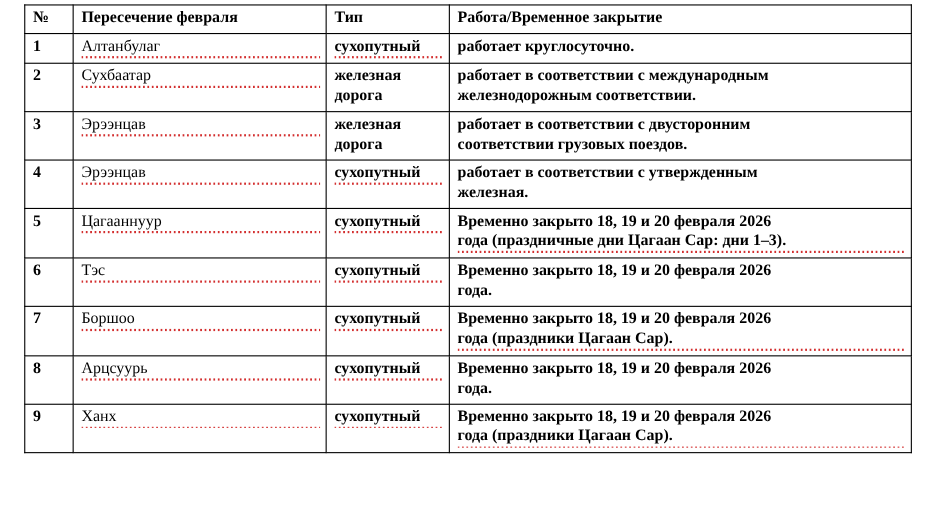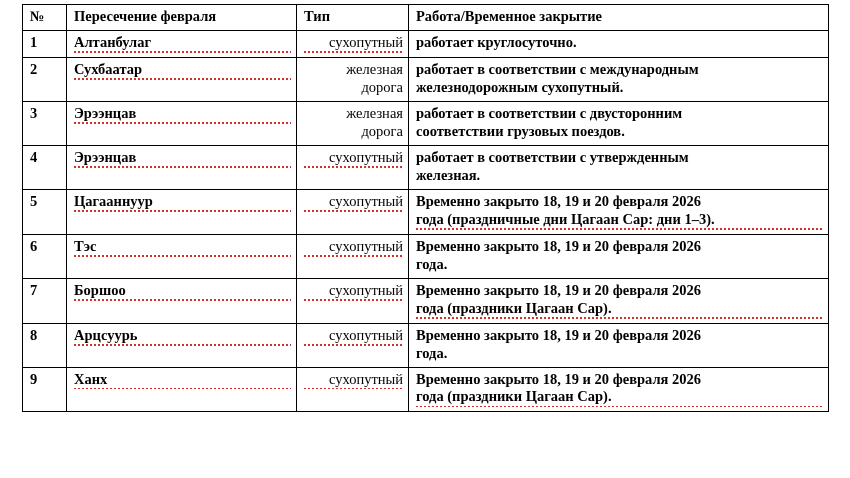--- a/index.html
+++ b/index.html
@@ -44,25 +44,24 @@
     font-weight: bold;
     text-align: left;
     white-space: nowrap;
   }
   td.num {
     font-weight: bold;
     text-align: left;
     padding-left: 8px;
   }
   td.name {
-    font-weight: bold;
+    font-weight: normal;
   }
   td.type {
-    font-weight: normal;
-    text-align: right;
+    font-weight: bold;
   }
   td.work {
     font-weight: bold;
   }
   
   .sp {
     background-image: linear-gradient(90deg,
         #d32f2f 0, #d32f2f 2px, transparent 2px, transparent 4px);
     background-repeat: repeat-x;
     background-size: 4px 1.5px;
@@ -111,21 +110,21 @@
         <td class="num">2</td>
         <td class="name">
           <span class="line sp">Сухбаатар</span>
         </td>
         <td class="type">
           <span class="line">железная</span>
           <span class="line">дорога</span>
         </td>
         <td class="work">
           <span class="line">работает в соответствии с международным</span>
-          <span class="line">железнодорожным сухопутный.</span>
+          <span class="line">железнодорожным соответствии.</span>
         </td>
       </tr>
 
       <tr>
         <td class="num">3</td>
         <td class="name">
           <span class="line sp">Эрээнцав</span>
         </td>
         <td class="type">
           <span class="line">железная</span>

